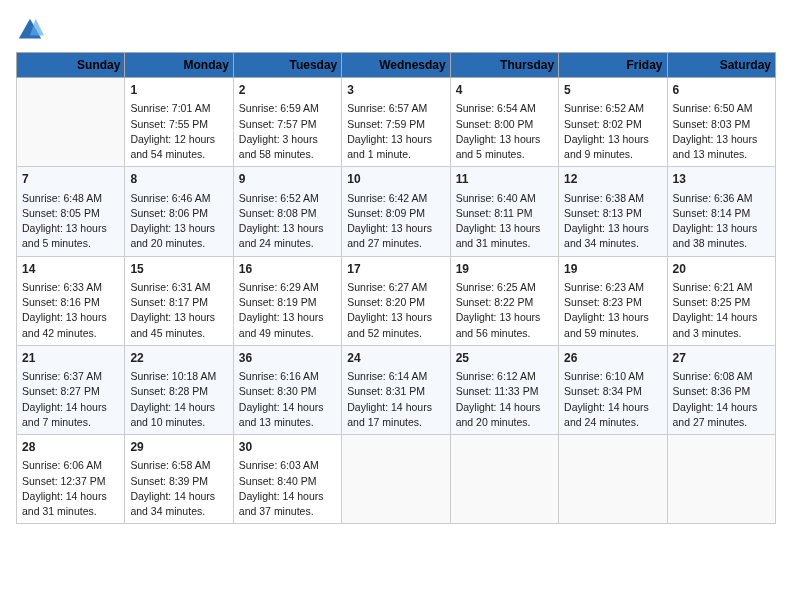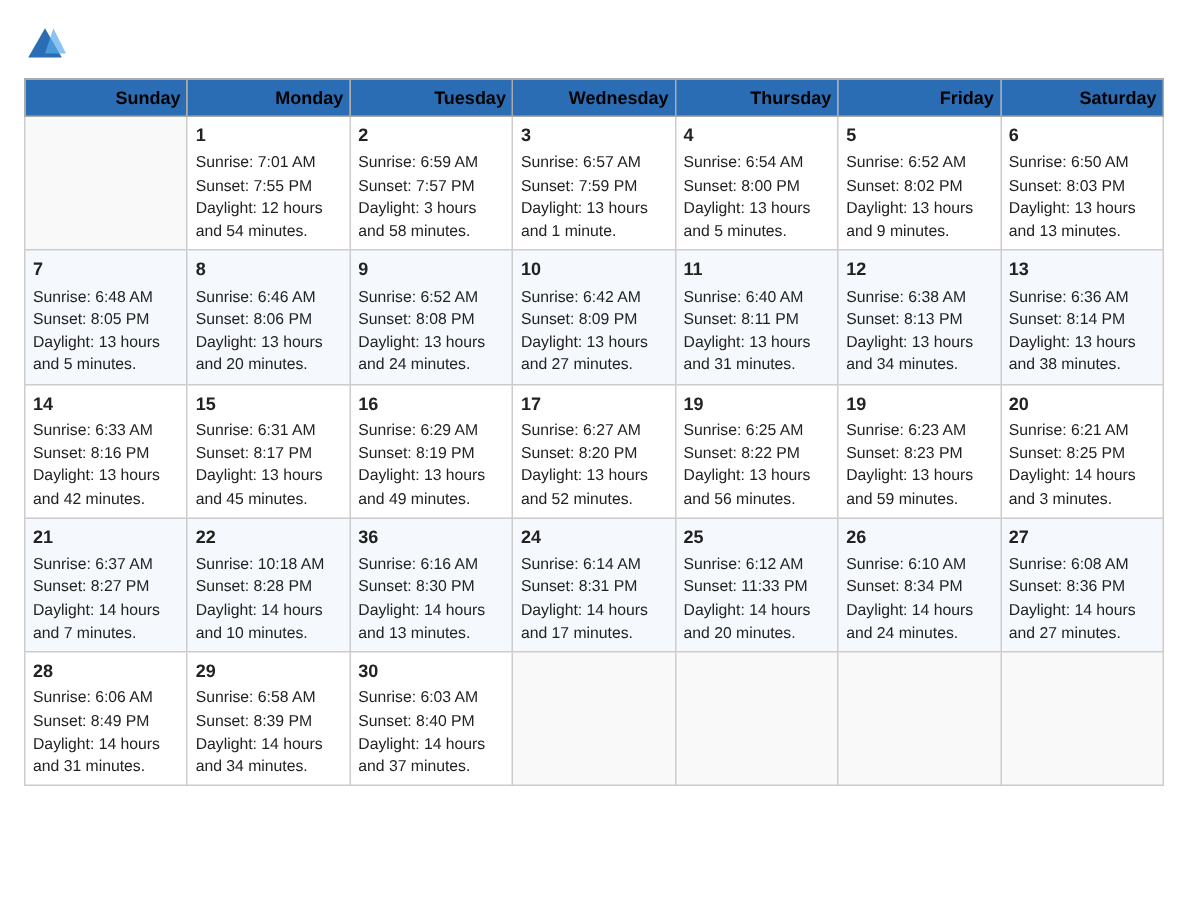--- a/index.html
+++ b/index.html
@@ -148,21 +148,21 @@
       <tr>
         <td><span class="day-num">21</span><span>Sunrise: 6:37 AM</span><br><span>Sunset: 8:27 PM</span><br><span>Daylight: 14 hours and 7 minutes.</span></td>
         <td><span class="day-num">22</span><span>Sunrise: 10:18 AM</span><br><span>Sunset: 8:28 PM</span><br><span>Daylight: 14 hours and 10 minutes.</span></td>
         <td><span class="day-num">36</span><span>Sunrise: 6:16 AM</span><br><span>Sunset: 8:30 PM</span><br><span>Daylight: 14 hours and 13 minutes.</span></td>
         <td><span class="day-num">24</span><span>Sunrise: 6:14 AM</span><br><span>Sunset: 8:31 PM</span><br><span>Daylight: 14 hours and 17 minutes.</span></td>
         <td><span class="day-num">25</span><span>Sunrise: 6:12 AM</span><br><span>Sunset: 11:33 PM</span><br><span>Daylight: 14 hours and 20 minutes.</span></td>
         <td><span class="day-num">26</span><span>Sunrise: 6:10 AM</span><br><span>Sunset: 8:34 PM</span><br><span>Daylight: 14 hours and 24 minutes.</span></td>
         <td><span class="day-num">27</span><span>Sunrise: 6:08 AM</span><br><span>Sunset: 8:36 PM</span><br><span>Daylight: 14 hours and 27 minutes.</span></td>
       </tr>
       <tr>
-        <td><span class="day-num">28</span><span>Sunrise: 6:06 AM</span><br><span>Sunset: 8:49 PM</span><br><span>Daylight: 14 hours and 31 minutes.</span></td>
+        <td><span class="day-num">28</span><span>Sunrise: 6:06 AM</span><br><span>Sunset: 12:37 PM</span><br><span>Daylight: 14 hours and 31 minutes.</span></td>
         <td><span class="day-num">29</span><span>Sunrise: 6:58 AM</span><br><span>Sunset: 8:39 PM</span><br><span>Daylight: 14 hours and 34 minutes.</span></td>
         <td><span class="day-num">30</span><span>Sunrise: 6:03 AM</span><br><span>Sunset: 8:40 PM</span><br><span>Daylight: 14 hours and 37 minutes.</span></td>
         <td class="cell-empty"></td>
         <td class="cell-empty"></td>
         <td class="cell-empty"></td>
         <td class="cell-empty"></td>
       </tr>
     </tbody>
 </table>
 

